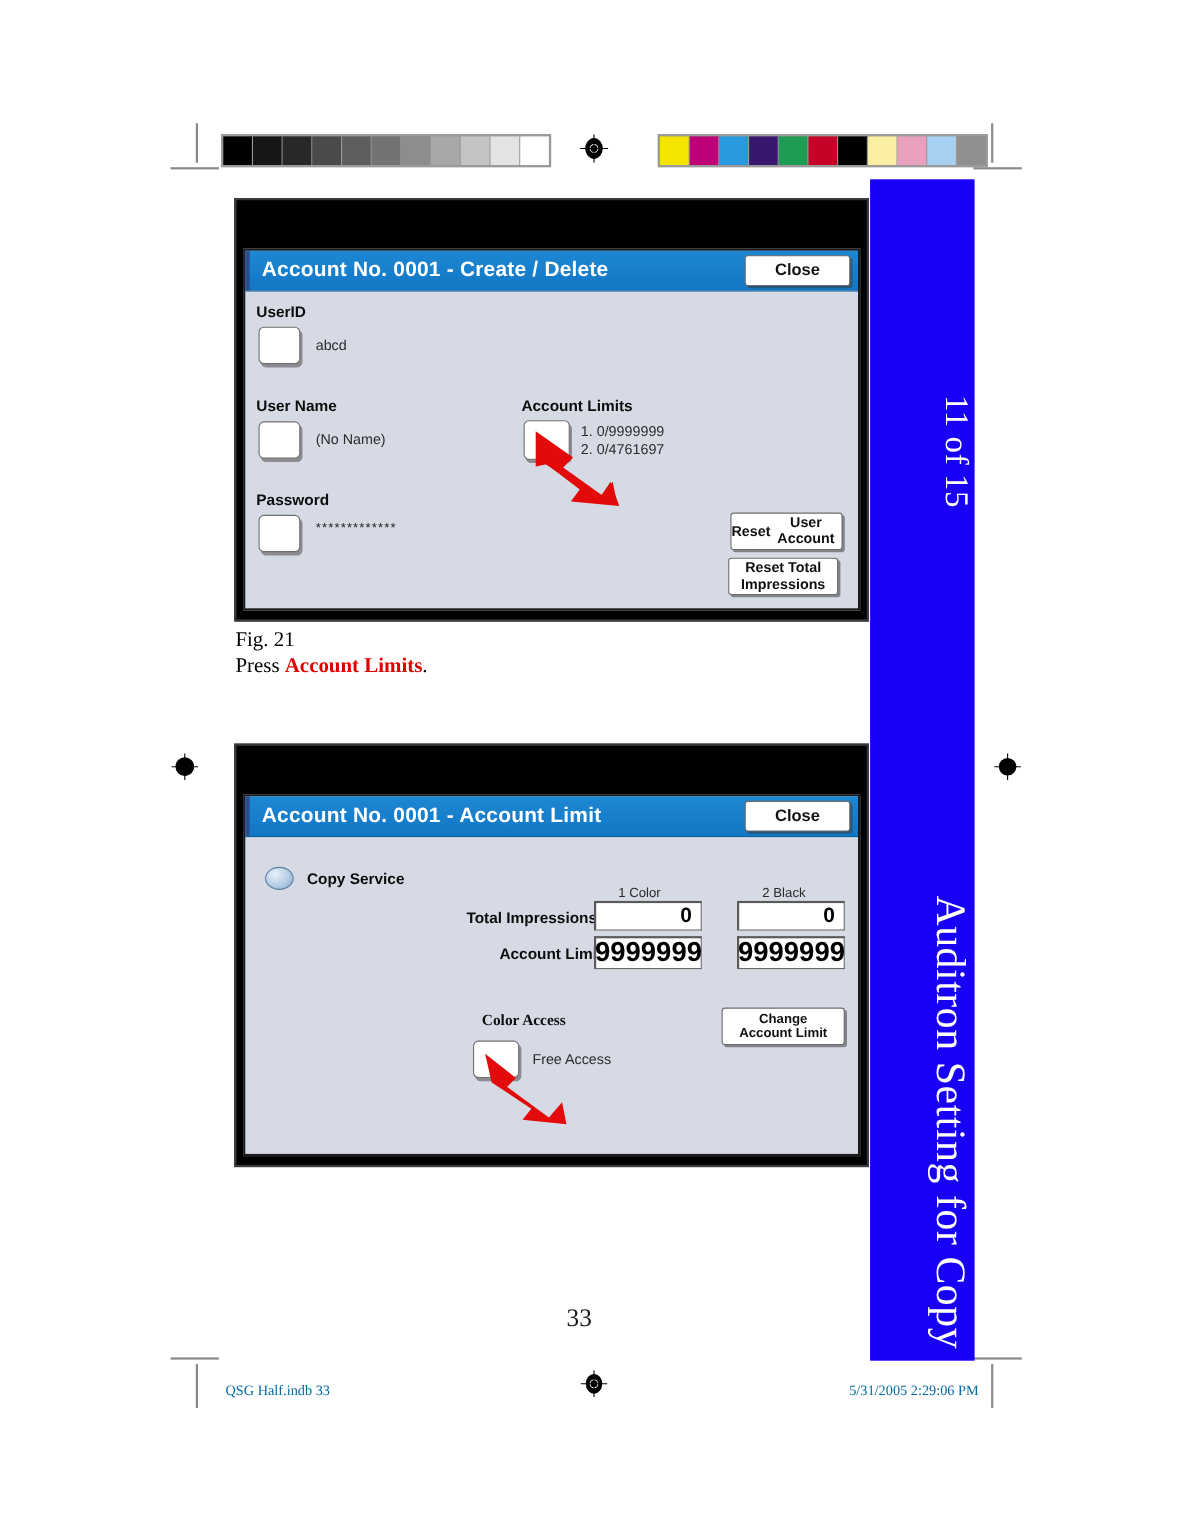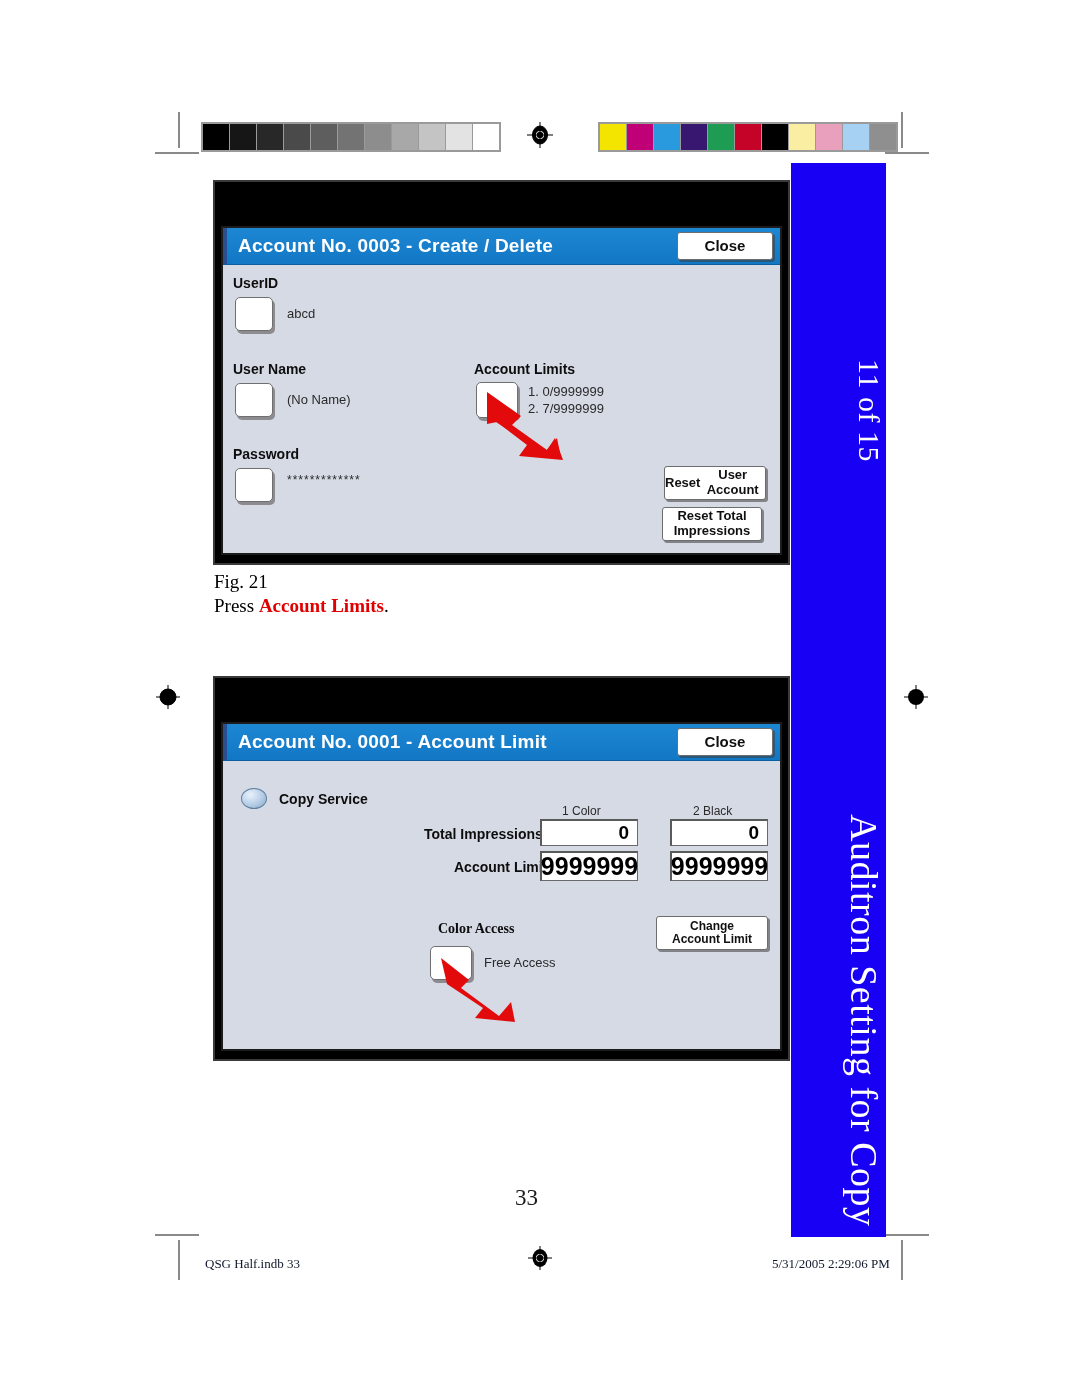--- a/index.html
+++ b/index.html
@@ -173,21 +173,21 @@
   .page-no {
     position: absolute;
     font-family: "Liberation Serif", serif;
     font-size: 23px;
     color: #1a1a1a;
   }
   .footer-text {
     position: absolute;
     font-family: "Liberation Serif", serif;
     font-size: 13px;
-    color: #0f172a;
+    color: #0369a1;
   }
 
   .radio-orb {
     width: 26px; height: 21px;
     border-radius: 50%;
     background: radial-gradient(ellipse at 35% 30%, #e8f1fb 0%, #b6cde6 55%, #7fa5c8 100%);
     border: 1px solid #5e7f9e;
     box-sizing: border-box;
   }
 </style>
@@ -272,36 +272,36 @@
   <div class="side-tab" style="background: rgb(24, 0, 245);">
     <div class="side-tab-text" id="side-top-text">11 of 15</div>
     <div class="side-tab-text" id="side-bottom-text">Auditron Setting for Copy</div>
   </div>
 
   <div class="shot" style="left:213px; top:180px; width:577px; height:385px;">
     <div class="shot-inner">
 
       <div class="titlebar">
         <div class="tleft"></div>
-        <div class="title-text">Account No. 0003 - Create / Delete</div>
+        <div class="title-text">Account No. 0001 - Create / Delete</div>
         <div class="btn close-btn">Close</div>
       </div>
 
       <div class="fld-label" style="position:absolute; left:10px; top:47px;">UserID</div>
       <div class="sq-btn" style="position:absolute; left:12px; top:69px; width:38px; height:34px;"></div>
       <div class="fld-value" style="position:absolute; left:64px; top:78px;">abcd</div>
 
       <div class="fld-label" style="position:absolute; left:10px; top:133px;">User Name</div>
       <div class="sq-btn" style="position:absolute; left:12px; top:155px; width:38px; height:34px;"></div>
       <div class="fld-value" style="position:absolute; left:64px; top:164px;">(No Name)</div>
 
       <div class="fld-label" style="position:absolute; left:251px; top:133px;">Account Limits</div>
       <div class="sq-btn" style="position:absolute; left:253px; top:154px; width:42px; height:36px;"></div>
       <div class="fld-value" style="position:absolute; left:305px; top:156px;">1. 0/9999999</div>
-      <div class="fld-value" style="position:absolute; left:305px; top:173px;">2. 7/9999999</div>
+      <div class="fld-value" style="position:absolute; left:305px; top:173px;">2. 0/4761697</div>
 
       <div class="arrow" style="position:absolute; left:262px; top:160px;">
         <svg width="78" height="72" viewBox="0 0 78 72">
           <polygon points="2,4 36,28 27,37 62,62 70,50 78,72 34,68 42,57 12,34 2,36" fill="#e20a0a"></polygon>
           <path d="M2,6 L30,28 L22,36 L60,64 L72,50 L76,70 L36,66 L44,56 L8,32 Z" fill="#e20a0a"></path>
         </svg>
       </div>
 
       <div class="fld-label" style="position:absolute; left:10px; top:218px;">Password</div>
       <div class="sq-btn" style="position:absolute; left:12px; top:240px; width:38px; height:34px;"></div>

